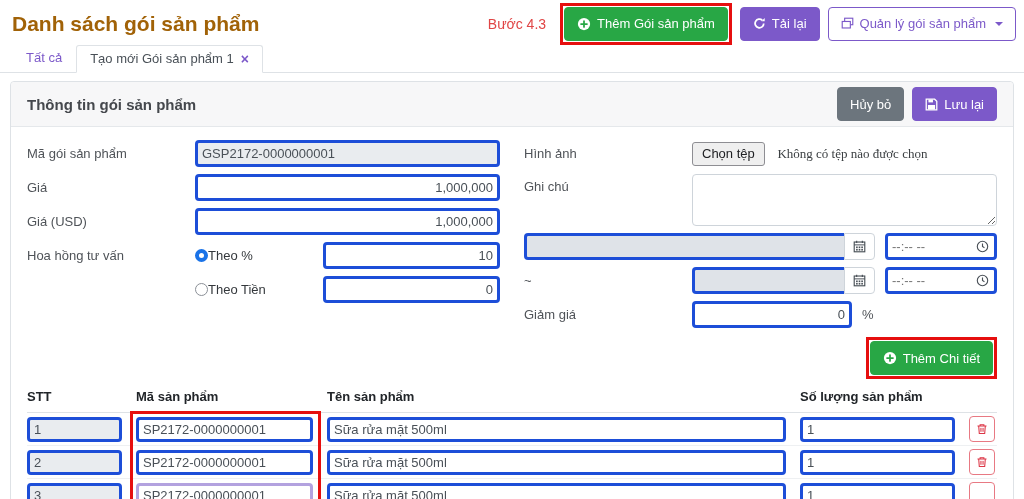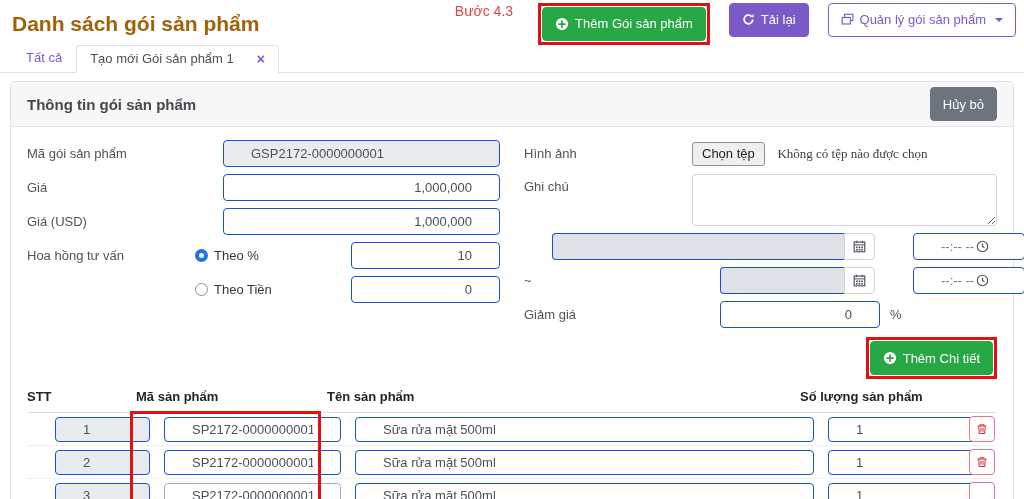--- a/index.html
+++ b/index.html
@@ -5,62 +5,62 @@
   * { box-sizing: border-box; }
   html,body { margin:0; padding:0; }
   body {
     width:1024px; height:499px; overflow:hidden; background:#fff;
     font-family:"Liberation Sans","DejaVu Sans",sans-serif;
     font-size:13px; color:#212529;
   }
   
   .topbar { display:flex; align-items:center; padding:5px 8px 0 12px; height:42px; }
   .page-title { font-size:21px; font-weight:700; color:#a16207; margin:0; }
-  .top-actions { margin-left:auto; display:flex; align-items:flex-start; gap:19px; }
+  .top-actions { margin-left:auto; display:flex; align-items:center; gap:8px; }
   .step { color:#e04545; font-size:14px; margin-right:6px; }
   .annotate { display:inline-block; border:3px solid #e60f0f; padding:1px; }
   .btn {
     display:inline-flex; align-items:center; gap:6px; border:1px solid transparent;
     border-radius:4px; padding:16px 12px; height:29px; font-size:13px; cursor:pointer;
     background:#fff; font-family:inherit; white-space:nowrap;
   }
   .btn-green  { background:#28a745; border-color:#28a745; color:#fff; }
   .btn-purple { background:#7c59c9; border-color:#7c59c9; color:#fff; }
   .btn-outline{ background:#fff; border-color:#7c59c9; color:#7c59c9; }
   .btn-gray   { background:#6c757d; border-color:#6c757d; color:#fff; }
   .caret { width:0; height:0; border-left:4px solid transparent; border-right:4px solid transparent;
            border-top:4px solid currentColor; margin-left:3px; display:inline-block; }
   
   .tabs { display:flex; align-items:flex-end; padding-left:12px; border-bottom:1px solid #dee2e6;
           margin-top:2px; height:29px; }
   .tab { padding:5px 13px 6px; color:#7c59c9; cursor:pointer; border:1px solid transparent; }
   .tab.active { background:#fff; border-color:#dee2e6; border-bottom:1px solid #fff;
                 border-radius:3px 3px 0 0; color:#495057; margin-bottom:-1px;
-                display:flex; gap:23px; align-items:center; }
+                display:flex; gap:7px; align-items:center; }
   .tab-close { color:#7c59c9; font-weight:700; font-size:14px; line-height:1; }
   
   .panel { margin:8px 10px 0; border:1px solid #dee2e6; border-radius:4px; }
   .panel-header { display:flex; align-items:center; background:#f7f7f8;
                   border-bottom:1px solid #e5e8eb; padding:5px 16px; border-radius:4px 4px 0 0; }
   .panel-title { font-size:15px; font-weight:700; color:#45484d; }
   .panel-actions { margin-left:auto; display:flex; gap:8px; }
   .panel-actions .btn { height:27px; }
   .panel-body { padding:13px 16px 0; }
   
   .form-grid { display:grid; grid-template-columns:1fr 1fr; column-gap:24px; }
   .frow { display:flex; align-items:center; margin-bottom:7px; min-height:27px; }
   .frow.top { align-items:flex-start; }
   .lbl { width:168px; flex-shrink:0; color:#4f5358; display:flex; padding-top:0; }
   .frow.top .lbl { padding-top:5px; }
   .req { margin-left:auto; margin-right:18px; color:#dc3545; }
-  .ctl { height:27px; border:1px solid #1d4ed8; border-radius:4px; padding:0 27px; font-size:13px;
-         color:#495057; font-family:inherit; background:#fff; width:100%; min-width:0; outline:none;margin-left:28px; }
+  .ctl { height:27px; border:3px solid #1d4ed8; border-radius:4px; padding:0 4px; font-size:13px;
+         color:#495057; font-family:inherit; background:#fff; width:100%; min-width:0; outline:none; }
   .ctl.gray { background:#e9ecef; }
   .num { text-align:right; }
-  .radio-opt { display:flex; align-items:center; gap:6px; width:128px; flex-shrink:0; cursor:pointer; }
+  .radio-opt { display:flex; align-items:center; width:128px; flex-shrink:0; cursor:pointer; }
   .radio { width:13px; height:13px; border-radius:50%; border:1px solid #8b9097; background:#fff; flex-shrink:0; }
   .radio.checked { border:4px solid #1a73e8; }
   .radio-label { color:#34383c; }
   .file-btn { height:24px; padding:0 9px; background:#efefef; border:1px solid #8e8e93;
               border-radius:3px; font-size:13px; color:#202124; font-family:inherit; cursor:pointer; }
   .file-text { margin-left:9px; color:#3c4043;font-family:Liberation Serif, serif; }
   .note { width:100%; height:52px; border:1px solid #ced4da; border-radius:4px; resize:both;
           font-family:inherit; font-size:13px; padding:4px 8px; outline:none; }
   .section-label { color:#4f5358; margin:1px 0 2px; min-height:20px; display:flex; align-items:center; }
   .dt-group { display:flex; flex:1; min-width:0; }
@@ -129,20 +129,28 @@
     <span>Tạo mới Gói sản phẩm 1</span>
     <span class="tab-close">×</span>
   </div>
 </div>
 
 <div class="panel">
   <div class="panel-header">
     <span class="panel-title">Thông tin gói sản phẩm</span>
     <div class="panel-actions">
       <button class="btn btn-gray">Hủy bỏ</button>
+      <button class="btn btn-purple">
+        <svg viewBox="0 0 16 16" width="13" height="13">
+            <path d="M1.5 1.5h10.4l2.6 2.6v10.4H1.5z" fill="none" stroke="#fff" stroke-width="1.6"></path>
+            <rect x="4.2" y="1.8" width="5.6" height="3.6" fill="#fff"></rect>
+            <rect x="3.6" y="8.6" width="8.8" height="5.6" fill="#fff"></rect>
+          </svg>
+        <span>Lưu lại</span>
+      </button>
     </div>
   </div>
 
   <div class="panel-body">
     <div class="form-grid">
 
       <div>
         <div class="frow">
           <span class="lbl">Mã gói sản phẩm</span>
           <input class="ctl gray" readonly="" value="GSP2172-0000000001" style="">

